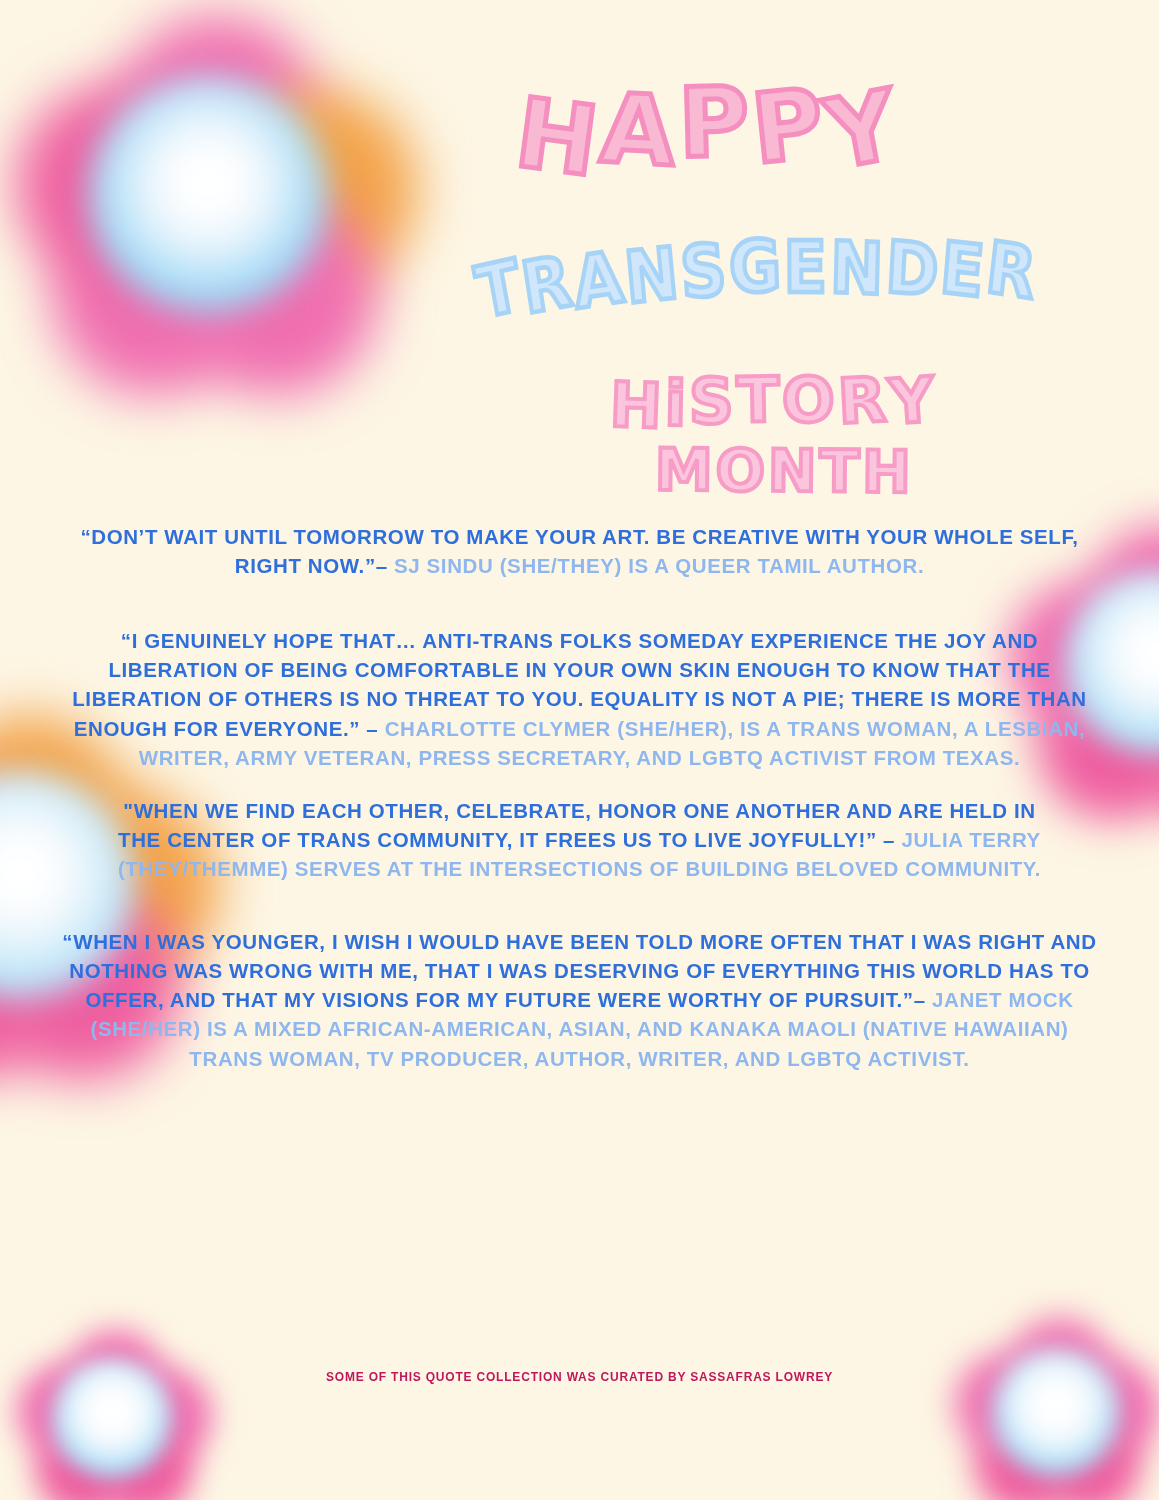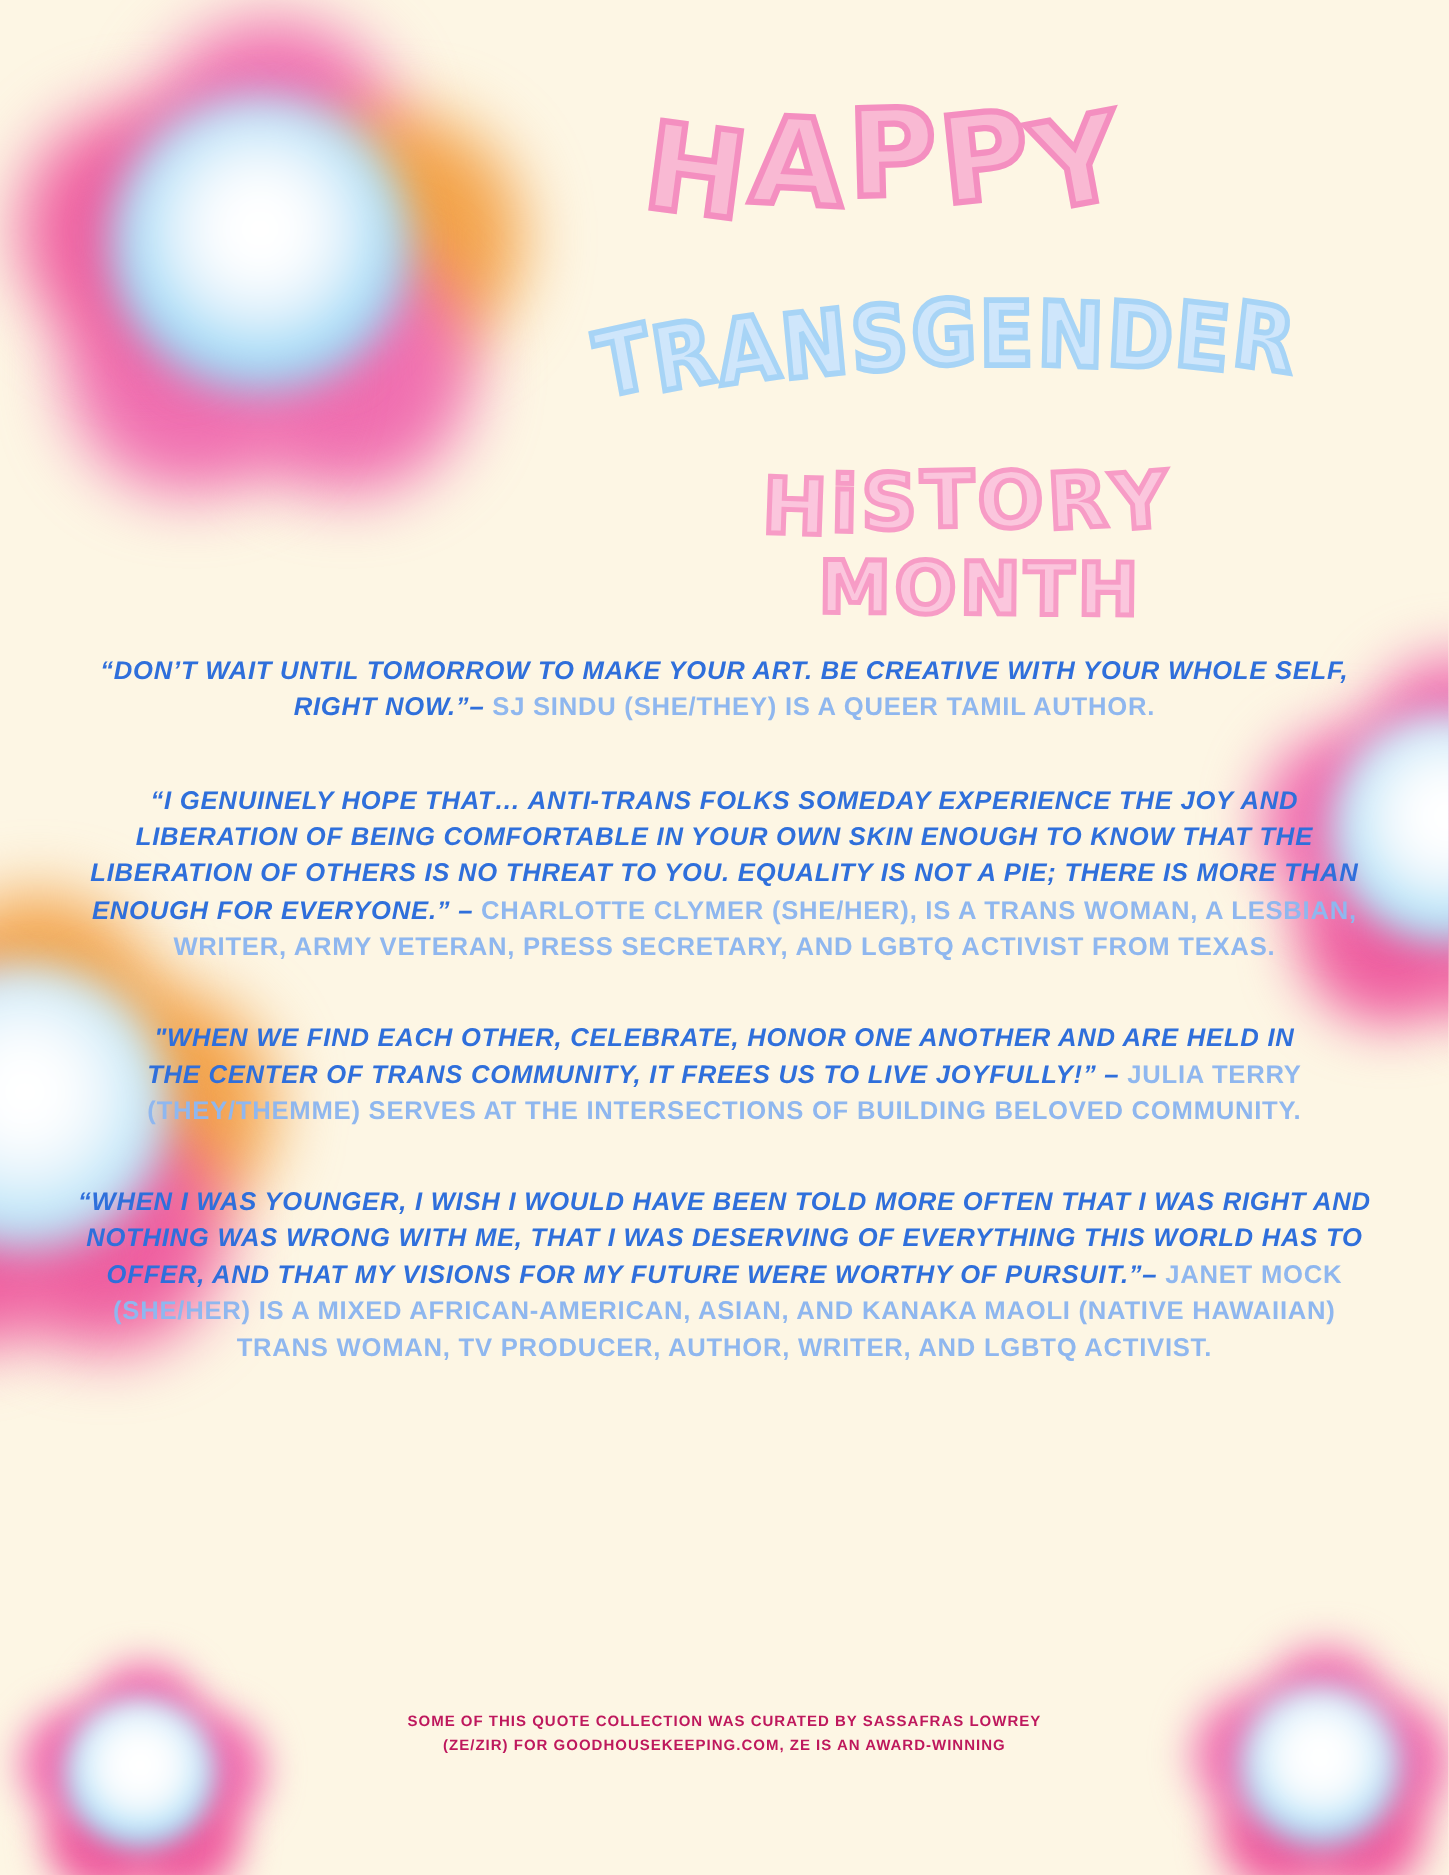--- a/index.html
+++ b/index.html
@@ -168,25 +168,25 @@
     width: 1055px;
   }
   .quote {
     text-align: center;
     font-family: "Liberation Sans", sans-serif;
     font-weight: bold;
     letter-spacing: 0.6px;
     line-height: 1.42;
     text-transform: uppercase;
   }
-  .quote .q-main { color: #2f6fdb; font-style: italic; }
+  .quote .q-main { color: #2f6fdb; }
   .quote .q-attr { color: #8fb7ef; }
 
   #quote-1 { font-size: 20.5px; margin-bottom: 46px; padding: 0 18px; }
-  #quote-2 { font-size: 20.5px; margin-bottom: 44px; padding: 0 10px; }
+  #quote-2 { font-size: 20.5px; margin-bottom: 24px; padding: 0 10px; }
   #quote-3 { font-size: 20.5px; margin-bottom: 44px; padding: 0 60px; }
   #quote-4 { font-size: 20.5px; padding: 0 4px; }
 
   
   #footer {
     position: absolute;
     left: 0;
     top: 1368px;
     width: 1159px;
     text-align: center;
@@ -270,16 +270,15 @@
       <span class="q-attr">JULIA TERRY (THEY/THEMME) SERVES AT THE INTERSECTIONS OF BUILDING BELOVED COMMUNITY.</span>
     </div>
     <div class="quote" id="quote-4">
       <span class="q-main">“WHEN I WAS YOUNGER, I WISH I WOULD HAVE BEEN TOLD MORE OFTEN THAT I WAS RIGHT AND NOTHING WAS WRONG WITH ME, THAT I WAS DESERVING OF EVERYTHING THIS WORLD HAS TO OFFER, AND THAT MY VISIONS FOR MY FUTURE WERE WORTHY OF PURSUIT.”–</span>
       <span class="q-attr">JANET MOCK (SHE/HER) IS A MIXED AFRICAN-AMERICAN, ASIAN, AND KANAKA MAOLI (NATIVE HAWAIIAN) TRANS WOMAN, TV PRODUCER, AUTHOR, WRITER, AND LGBTQ ACTIVIST.</span>
     </div>
   </div>
 
   <div id="footer">
     <div>SOME OF THIS QUOTE COLLECTION WAS CURATED BY SASSAFRAS LOWREY</div>
-    <div>(ZE/ZIR) FOR GOODHOUSEKEEPING.COM, ZE IS AN AWARD-WINNING</div>
   </div>
 
 </div>
 
 </body></html>

